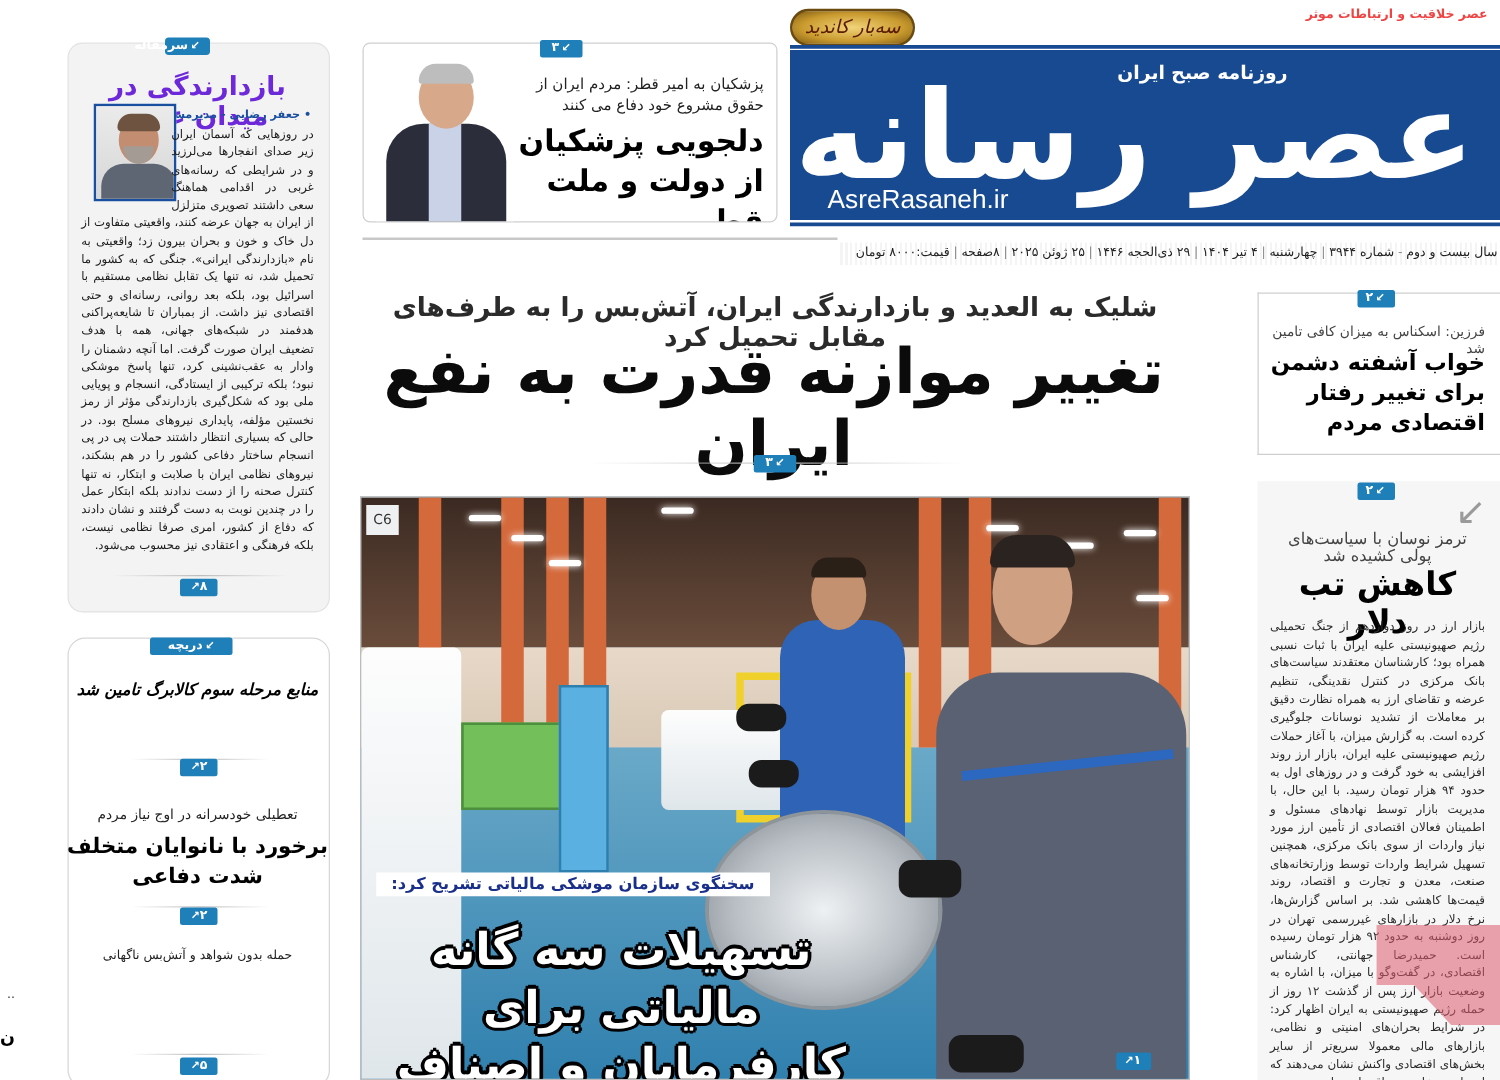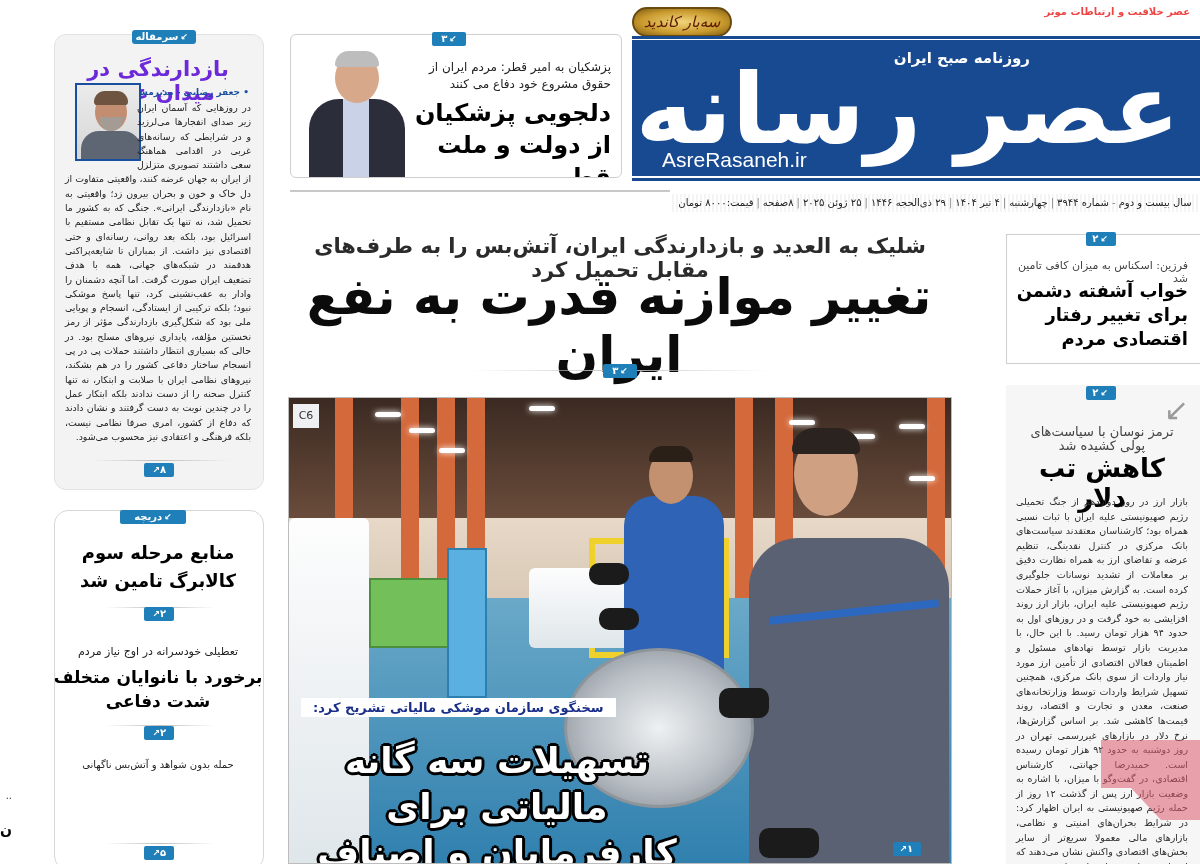--- a/index.html
+++ b/index.html
@@ -25,21 +25,21 @@
   #mast-line-top { left: 632px; top: 36px; width: 568px; height: 3px; background: #184a92; }
   #masthead { left: 632px; top: 40px; width: 568px; height: 136px; background: #184a92; }
   #mast-sub { position: absolute; right: 170px; top: 9px; color: #fff; font-size: 15px; font-weight: bold; }
   #mast-title { position: absolute; right: 20px; top: 14px; color: #fff; font-size: 98px; font-weight: bold; letter-spacing: 4px; line-height: 110px; font-family: "DejaVu Sans", sans-serif; }
   #mast-url { position: absolute; left: 30px; bottom: 4px; color: #fff; font-size: 21px; font-family: "Liberation Sans", sans-serif; direction: ltr; }
   #mast-line-bot { left: 632px; top: 178px; width: 568px; height: 3px; background: #184a92; }
 
   #dateline {
     left: 672px; top: 194px; width: 528px; height: 18px; font-size: 10px; color: #222;
     background: repeating-linear-gradient(90deg, #f4f4f4 0 2px, #ffffff 2px 4px);
-    white-space: nowrap; text-align: center; line-height: 18px; padding-right: 2px; overflow: hidden;
+    white-space: nowrap; text-align: right; line-height: 18px; padding-right: 2px; overflow: hidden;
   }
   #dateline span.sep { color: #888; padding: 0 3px; }
   #top-rule { left: 290px; top: 190px; width: 380px; height: 2px; background: #c8c8c8; }
 
   
   #pez-box { left: 290px; top: 34px; width: 332px; height: 144px; border: 1px solid #cfcfcf; border-radius: 6px; background: #fff; overflow: hidden; }
   #pez-photo {
     position: absolute; left: 10px; top: 12px; width: 110px; height: 145px;
     background: linear-gradient(180deg, #ffffff 0%, #ffffff 100%);
   }
@@ -160,30 +160,30 @@
       <div class="body"></div>
       <div class="head"></div>
       <div class="hair"></div>
       <div class="beard"></div>
   </div>
   <div id="ed-text">
     <div class="float"></div>
     <span>در روزهایی که آسمان ایران زیر صدای انفجارها می‌لرزید و در شرایطی که رسانه‌های غربی در اقدامی هماهنگ سعی داشتند تصویری متزلزل از ایران به جهان عرضه کنند، واقعیتی متفاوت از دل خاک و خون و بحران بیرون زد؛ واقعیتی به نام «بازدارندگی ایرانی». جنگی که به کشور ما تحمیل شد، نه تنها یک تقابل نظامی مستقیم با اسرائیل بود، بلکه بعد روانی، رسانه‌ای و حتی اقتصادی نیز داشت. از بمباران تا شایعه‌پراکنی هدفمند در شبکه‌های جهانی، همه با هدف تضعیف ایران صورت گرفت. اما آنچه دشمنان را وادار به عقب‌نشینی کرد، تنها پاسخ موشکی نبود؛ بلکه ترکیبی از ایستادگی، انسجام و پویایی ملی بود که شکل‌گیری بازدارندگی مؤثر از رمز نخستین مؤلفه، پایداری نیروهای مسلح بود. در حالی که بسیاری انتظار داشتند حملات پی در پی انسجام ساختار دفاعی کشور را در هم بشکند، نیروهای نظامی ایران با صلابت و ابتکار، نه تنها کنترل صحنه را از دست ندادند بلکه ابتکار عمل را در چندین نوبت به دست گرفتند و نشان دادند که دفاع از کشور، امری صرفا نظامی نیست، بلکه فرهنگی و اعتقادی نیز محسوب می‌شود.</span>
   </div>
 </div>
-<div class="badge" style="left:132px; top:30px; width:64px; border-radius:3px;">
+<div class="badge" style="left:132px; top:30px; width:36px; border-radius:3px;">
   <span class="arr">↙</span><span>سرمقاله</span>
 </div>
 <div class="hr-fade" style="left:90px; top:460px; width:140px;"></div>
 <div class="badge" style="left:144px; top:463px; width:30px;">
   <span>۸</span><span class="arr">↗</span>
 </div>
 
 <div id="brief-box" class="abs">
-  <div class="brief-head" style="top:28px; font-size:18px; line-height:28px;">منابع مرحله سوم کالابرگ تامین شد</div>
+  <div class="brief-head" style="top:28px; font-size:13px; line-height:28px;font-style:italic;">منابع مرحله سوم کالابرگ تامین شد</div>
   <div class="hr-fade" style="left:50px; top:96px; width:110px;"></div>
 
   <div class="brief-kicker" style="top:134px;">تعطیلی خودسرانه در اوج نیاز مردم</div>
   <div class="brief-head" style="top:154px; font-size:17px; line-height:24px;">برخورد با نانوایان متخلف شدت دفاعی</div>
   <div class="hr-fade" style="left:50px; top:214px; width:110px;"></div>
 
   <div class="brief-kicker" style="top:248px; font-size:10px;">حمله بدون شواهد و آتش‌بس ناگهانی</div>
   <div class="hr-fade" style="left:50px; top:332px; width:110px;"></div>
 </div>
 <div class="badge" style="left:120px; top:510px; width:66px;">

